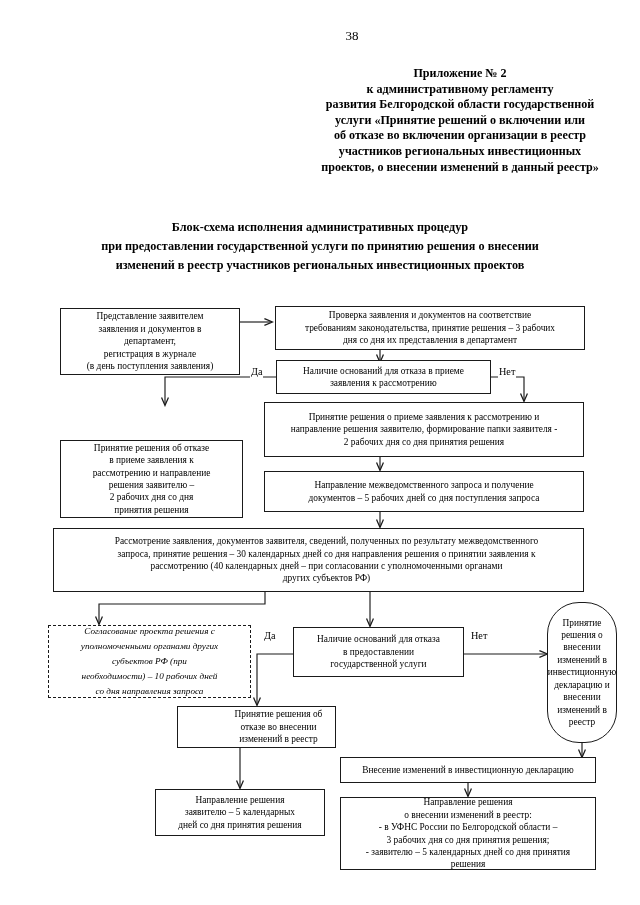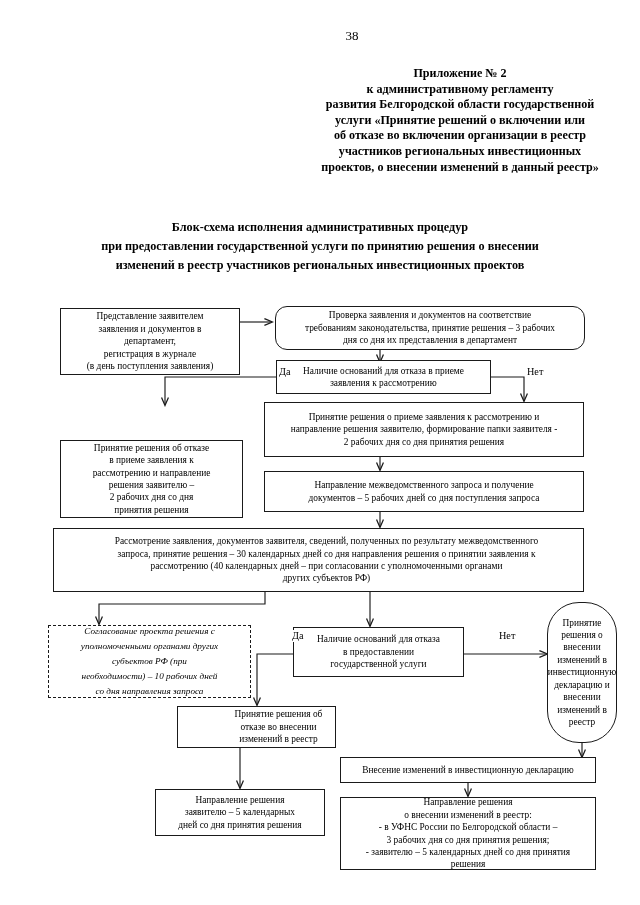--- a/index.html
+++ b/index.html
@@ -87,21 +87,20 @@
     font-style: italic;
     font-size: 9.2px;
     line-height: 15px;
   }
   .edge-label {
     position: absolute;
     font-size: 10.2px;
     background: #ffffff;
     padding: 0 1px;
     line-height: 12px;
-    margin-left: 28px;
   }
 </style>
 </head>
 <body>
 
 <div id="page">
 
   <div class="page-number">38</div>
 
   <div class="appendix-block">
@@ -157,21 +156,21 @@
         <path d="M468,783 L468,796" marker-end="url(#ah)"></path>
       </g>
     </svg>
 
     <div class="node" style="left:60px; top:308px; width:180px; height:67px;">Представление заявителем
 заявления и документов в
 департамент,
 регистрация в журнале
 (в день поступления заявления)</div>
 
-    <div class="node" style="left:275px; top:306px; width:310px; height:44px;border-radius:12px;">Проверка заявления и документов на соответствие
+    <div class="node" style="left:275px; top:306px; width:310px; height:44px;">Проверка заявления и документов на соответствие
 требованиям законодательства, принятие решения – 3 рабочих
 дня со дня  их представления  в департамент</div>
 
     <div class="node" style="left:276px; top:360px; width:215px; height:34px;">Наличие оснований для отказа в приеме
 заявления к рассмотрению</div>
 
     <div class="node" style="left:60px; top:406px; width:183px; height:78px;margin-top:34px;">Принятие решения об отказе
 в приеме заявления к
 рассмотрению и  направление
 решения заявителю –

